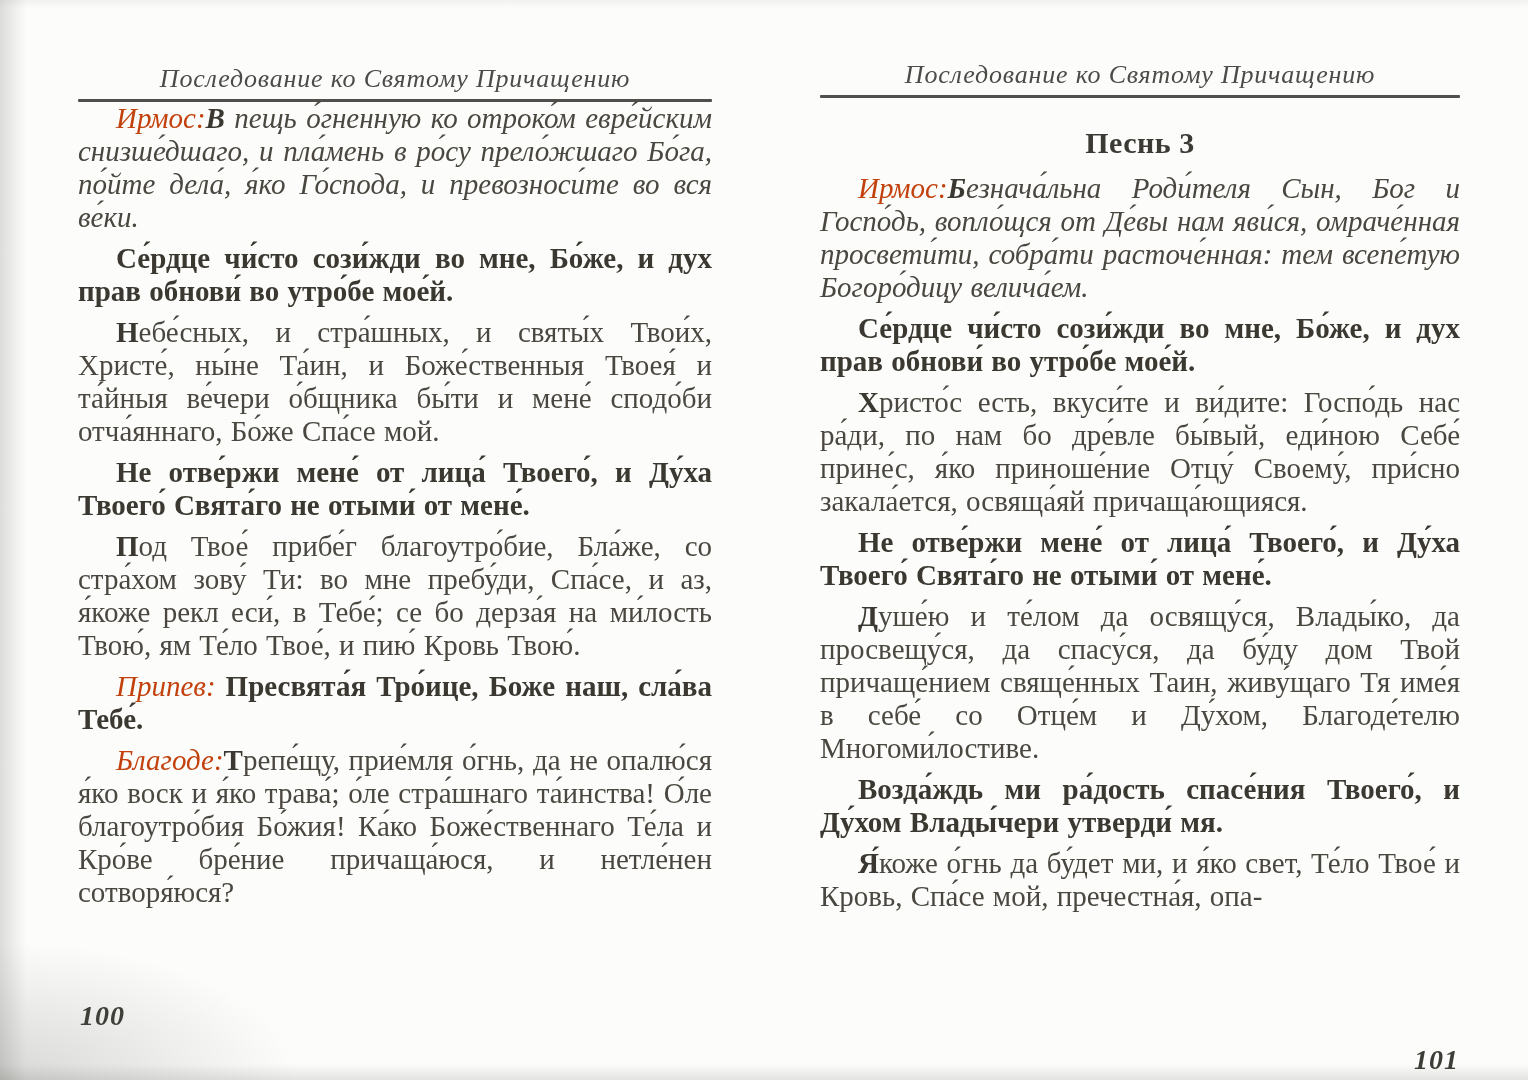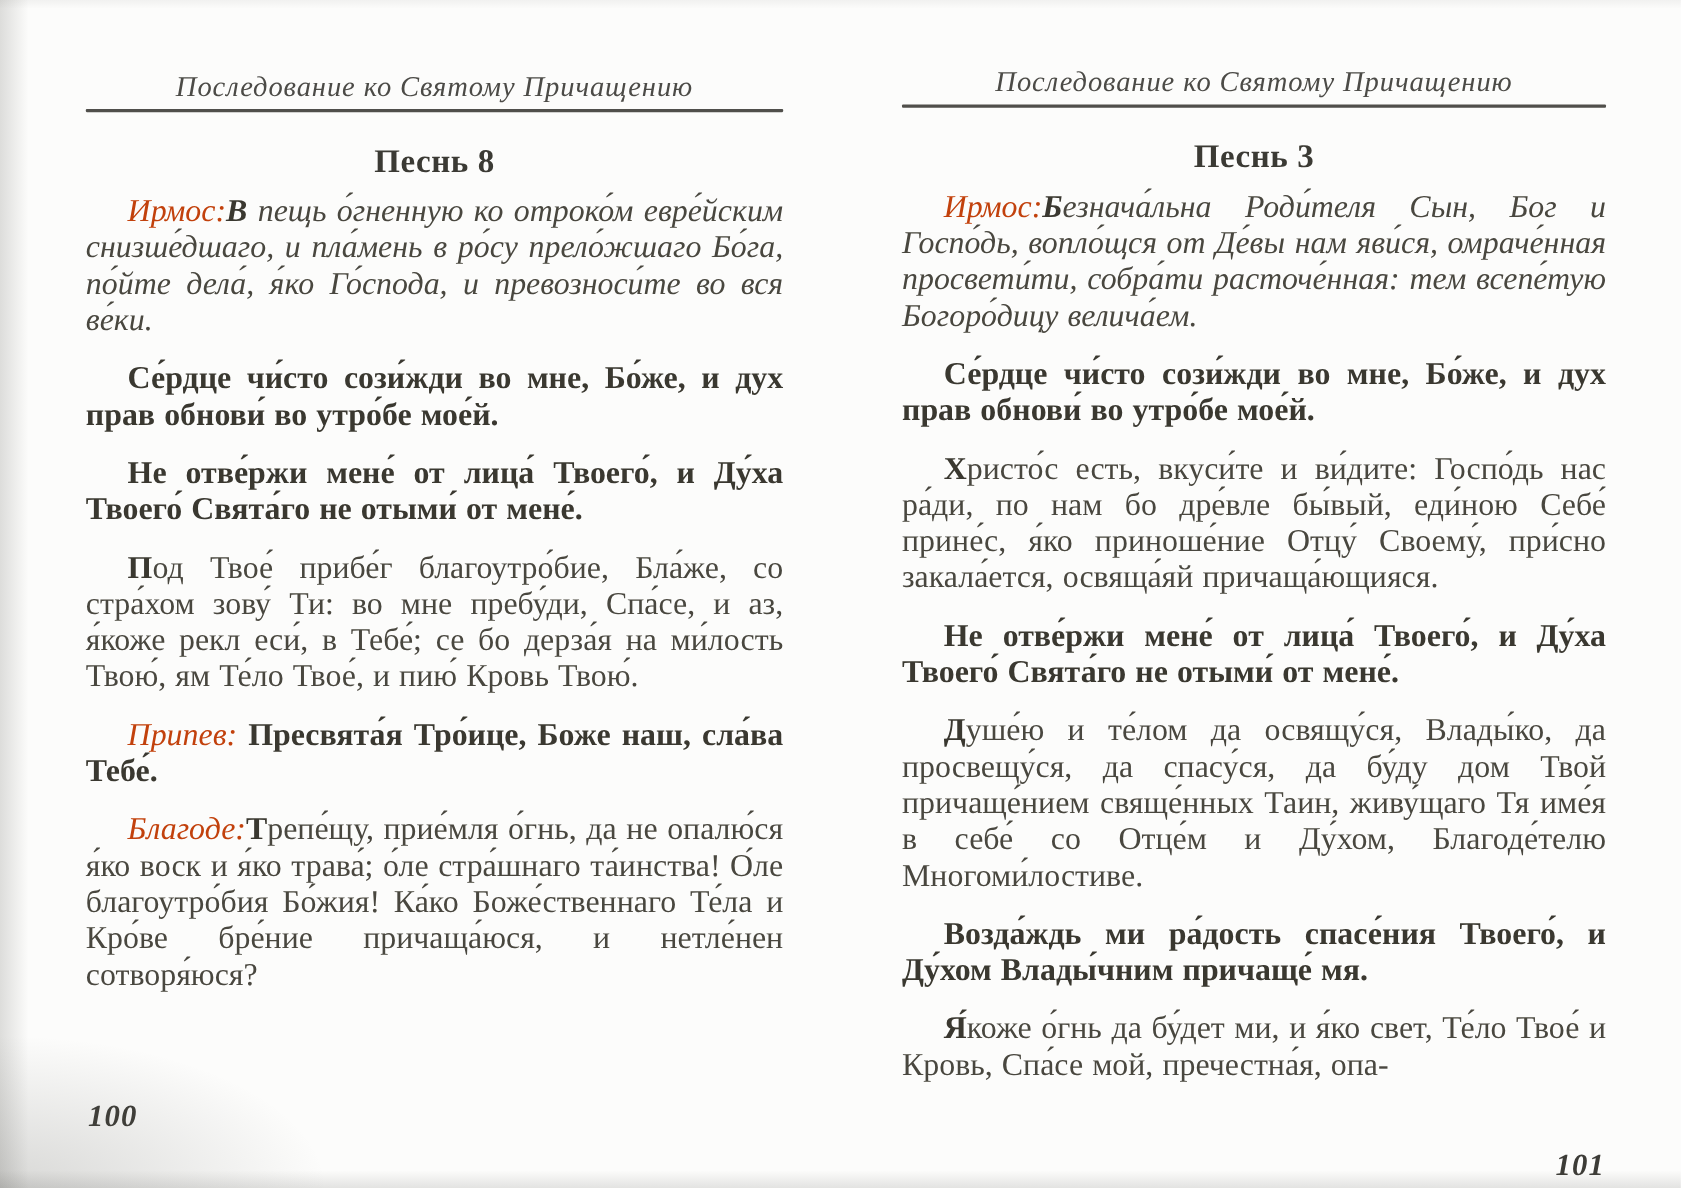--- a/index.html
+++ b/index.html
@@ -69,21 +69,21 @@
   .paragraphs { }
   .para {
     margin: 0;
     font-size: 29px;
     line-height: 33px;
     text-indent: 38px;
     text-align: justify;
     color: #49473f;
     word-spacing: 1px;
   }
-  .para + .para { margin-top: 20px; }
+  .para + .para { margin-top: 8px; }
   .para.italic { font-style: italic; }
   .para.bold { font-weight: bold; color: #3a3830; }
   .para .label { font-style: italic; font-weight: normal; color: #c2410c; }
   .para .lead { font-weight: bold; color: #3a3830; }
 
   .pageno {
     position: absolute;
     font-size: 28px;
     font-weight: bold;
     font-style: italic;
@@ -94,42 +94,42 @@
   .pageno-right { left: 1414px; top: 1044px; }
 </style>
 </head>
 <body>
 
 <div class="photo">
 
   <section class="page page-left">
     <header class="running-header">Последование ко Святому Причащению</header>
     <div class="header-rule"></div>
-    <h2 class="song-title">Песнь 8</h2>
     <div class="paragraphs">
         <p class="para italic"><span class="label">Ирмос:</span><span class="lead">В</span> пещь о́гненную ко отроко́м евре́йским снизше́дшаго, и пла́мень в ро́су прело́жшаго Бо́га, по́йте дела́, я́ко Го́спода, и превозноси́те во вся ве́ки.</p>
         <p class="para bold">Се́рдце чи́сто сози́жди во мне, Бо́же, и дух прав обнови́ во утро́бе мое́й.</p>
+        <p class="para plain"><span class="lead">Н</span>ебе́сных, и стра́шных, и святы́х Твои́х, Христе́, ны́не Та́ин, и Боже́ственныя Твоея́ и та́йныя ве́чери о́бщника бы́ти и мене́ сподо́би отча́яннаго, Бо́же Спа́се мой.</p>
         <p class="para bold">Не отве́ржи мене́ от лица́ Твоего́, и Ду́ха Твоего́ Свята́го не отыми́ от мене́.</p>
         <p class="para plain"><span class="lead">П</span>од Твое́ прибе́г благоутро́бие, Бла́же, со стра́хом зову́ Ти: во мне пребу́ди, Спа́се, и аз, я́коже рекл еси́, в Тебе́; се бо дерза́я на ми́лость Твою́, ям Те́ло Твое́, и пию́ Кровь Твою́.</p>
         <p class="para bold"><span class="label">Припев:</span> Пресвята́я Тро́ице, Боже наш, сла́ва Тебе́.</p>
         <p class="para plain"><span class="label">Благоде:</span><span class="lead">Т</span>репе́щу, прие́мля о́гнь, да не опалю́ся я́ко воск и я́ко трава́; о́ле стра́шнаго та́инства! О́ле благоутро́бия Бо́жия! Ка́ко Боже́ственнаго Те́ла и Кро́ве бре́ние причаща́юся, и нетле́нен сотворя́юся?</p>
       </div>
   </section>
 
   <section class="page page-right">
     <header class="running-header">Последование ко Святому Причащению</header>
     <div class="header-rule"></div>
     <h2 class="song-title">Песнь 3</h2>
     <div class="paragraphs">
         <p class="para italic"><span class="label">Ирмос:</span><span class="lead">Б</span>езнача́льна Роди́теля Сын, Бог и Госпо́дь, вопло́щся от Де́вы нам яви́ся, омраче́нная просвети́ти, собра́ти расточе́нная: тем всепе́тую Богоро́дицу велича́ем.</p>
         <p class="para bold">Се́рдце чи́сто сози́жди во мне, Бо́же, и дух прав обнови́ во утро́бе мое́й.</p>
         <p class="para plain"><span class="lead">Х</span>ристо́с есть, вкуси́те и ви́дите: Госпо́дь нас ра́ди, по нам бо дре́вле бы́вый, еди́ною Себе́ прине́с, я́ко приноше́ние Отцу́ Своему́, при́сно закала́ется, освяща́яй причаща́ющияся.</p>
         <p class="para bold">Не отве́ржи мене́ от лица́ Твоего́, и Ду́ха Твоего́ Свята́го не отыми́ от мене́.</p>
         <p class="para plain"><span class="lead">Д</span>уше́ю и те́лом да освящу́ся, Влады́ко, да просвещу́ся, да спасу́ся, да бу́ду дом Твой причаще́нием свяще́нных Таин, живу́щаго Тя име́я в себе́ со Отце́м и Ду́хом, Благоде́телю Многоми́лостиве.</p>
-        <p class="para bold">Возда́ждь ми ра́дость спасе́ния Твоего́, и Ду́хом Влады́чним причаще́ мя.</p>
+        <p class="para bold">Возда́ждь ми ра́дость спасе́ния Твоего́, и Ду́хом Влады́чери утверди́ мя.</p>
         <p class="para plain"><span class="lead">Я́</span>коже о́гнь да бу́дет ми, и я́ко свет, Те́ло Твое́ и Кровь, Спа́се мой, пречестна́я, опа-</p>
       </div>
   </section>
 
   <div class="pageno pageno-left">100</div>
   <div class="pageno pageno-right">101</div>
 
   <div class="edge-left"></div>
   <div class="edge-bottom"></div>
   <div class="corner-shadow"></div>

